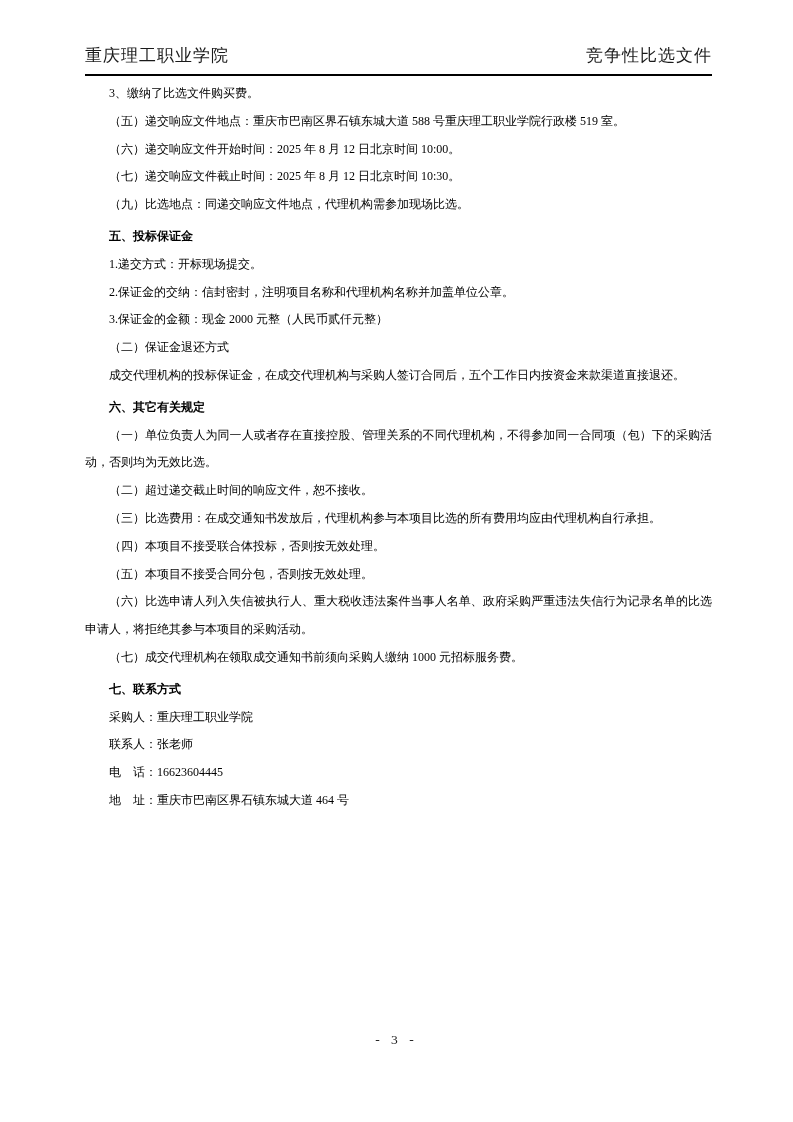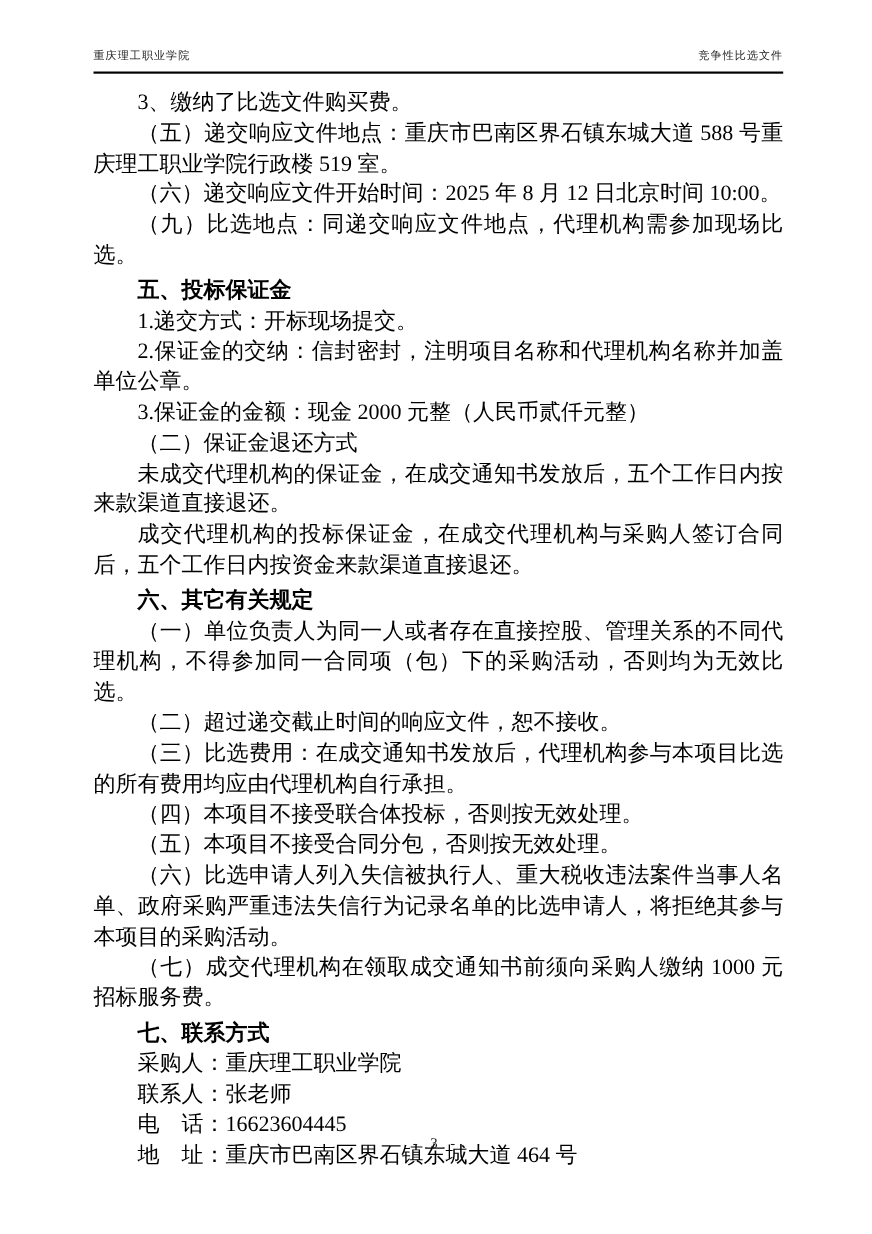--- a/index.html
+++ b/index.html
@@ -17,32 +17,32 @@
     overflow: hidden;
   }
   .header {
     position: absolute;
     left: 85px;
     top: 44px;
     width: 627px;
     display: flex;
     justify-content: space-between;
     align-items: flex-end;
-    font-size: 10px;
+    font-size: 17px;
     color: #1a1a1a;
     padding-bottom: 7px;
     border-bottom: 2px solid #000000;
     letter-spacing: 1px;
   }
   .doc-body {
     position: absolute;
     left: 85px;
     top: 80px;
     width: 627px;
-    font-size: 20px;
+    font-size: 12px;
     line-height: 27.8px;
     text-align: justify;
   }
   .doc-body p {
     margin: 0;
     text-indent: 2em;
   }
   .doc-body p.heading {
     font-weight: bold;
     margin-top: 4px;
@@ -65,27 +65,27 @@
 
   <div class="header">
     <span>重庆理工职业学院</span>
     <span>竞争性比选文件</span>
   </div>
 
   <div class="doc-body" id="doc-body">
       <p class="body">3、缴纳了比选文件购买费。</p>
       <p class="body">（五）递交响应文件地点：重庆市巴南区界石镇东城大道 588 号重庆理工职业学院行政楼 519 室。</p>
       <p class="body">（六）递交响应文件开始时间：2025 年 8 月 12 日北京时间 10:00。</p>
+      <p class="body">（七）递交响应文件截止时间：2025 年 8 月 12 日北京时间 10:30。</p>
       <p class="body">（九）比选地点：同递交响应文件地点，代理机构需参加现场比选。</p>
       <p class="heading">五、投标保证金</p>
       <p class="body">1.递交方式：开标现场提交。</p>
       <p class="body">2.保证金的交纳：信封密封，注明项目名称和代理机构名称并加盖单位公章。</p>
       <p class="body">3.保证金的金额：现金 2000 元整（人民币贰仟元整）</p>
       <p class="body">（二）保证金退还方式</p>
-      <p class="body">未成交代理机构的保证金，在成交通知书发放后，五个工作日内按来款渠道直接退还。</p>
       <p class="body">成交代理机构的投标保证金，在成交代理机构与采购人签订合同后，五个工作日内按资金来款渠道直接退还。</p>
       <p class="heading">六、其它有关规定</p>
       <p class="body">（一）单位负责人为同一人或者存在直接控股、管理关系的不同代理机构，不得参加同一合同项（包）下的采购活动，否则均为无效比选。</p>
       <p class="body">（二）超过递交截止时间的响应文件，恕不接收。</p>
       <p class="body">（三）比选费用：在成交通知书发放后，代理机构参与本项目比选的所有费用均应由代理机构自行承担。</p>
       <p class="body">（四）本项目不接受联合体投标，否则按无效处理。</p>
       <p class="body">（五）本项目不接受合同分包，否则按无效处理。</p>
       <p class="body">（六）比选申请人列入失信被执行人、重大税收违法案件当事人名单、政府采购严重违法失信行为记录名单的比选申请人，将拒绝其参与本项目的采购活动。</p>
       <p class="body">（七）成交代理机构在领取成交通知书前须向采购人缴纳 1000 元招标服务费。</p>
       <p class="heading">七、联系方式</p>

